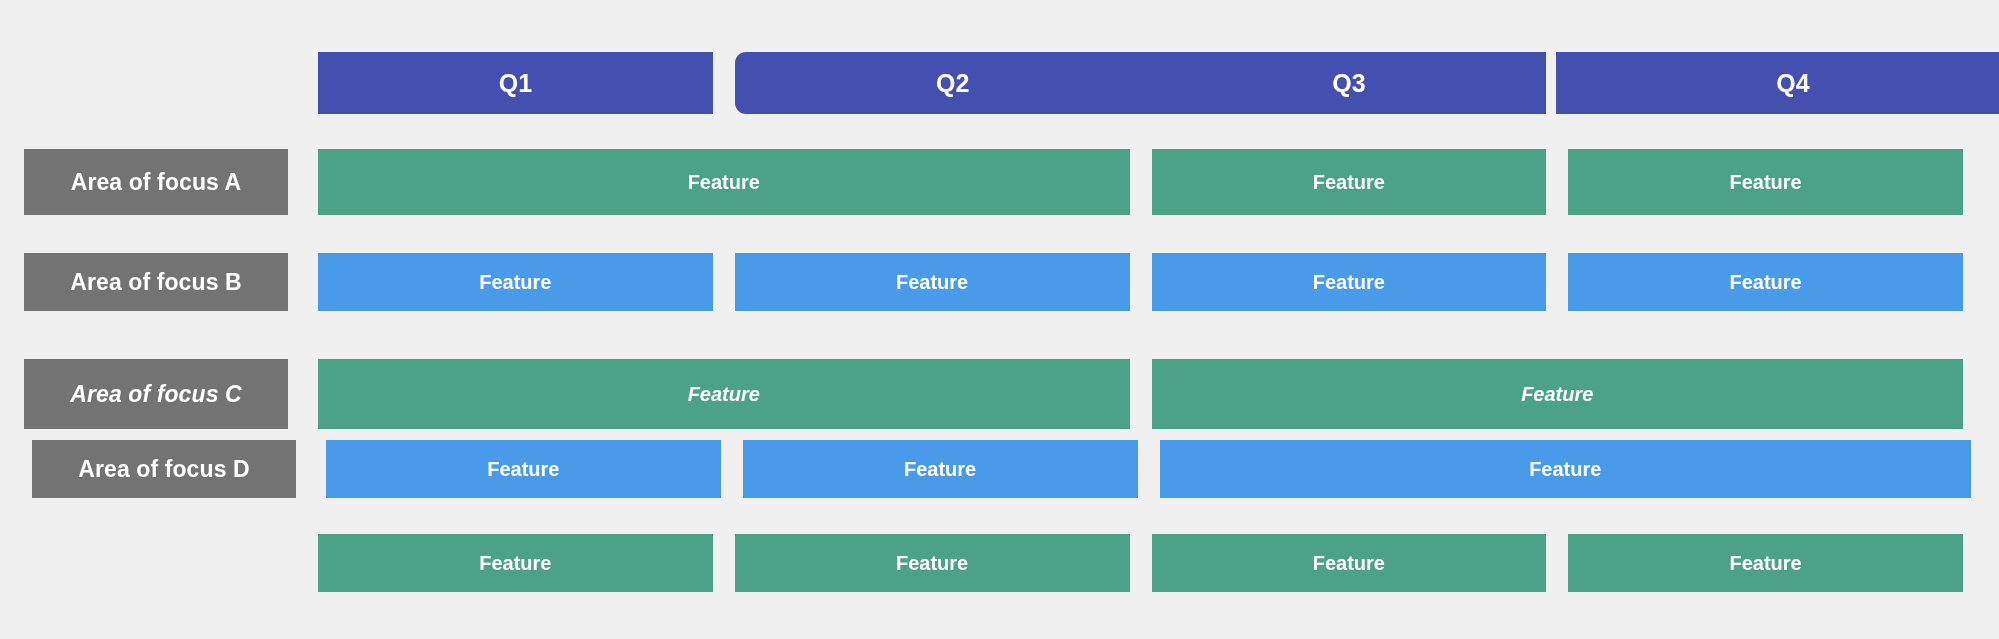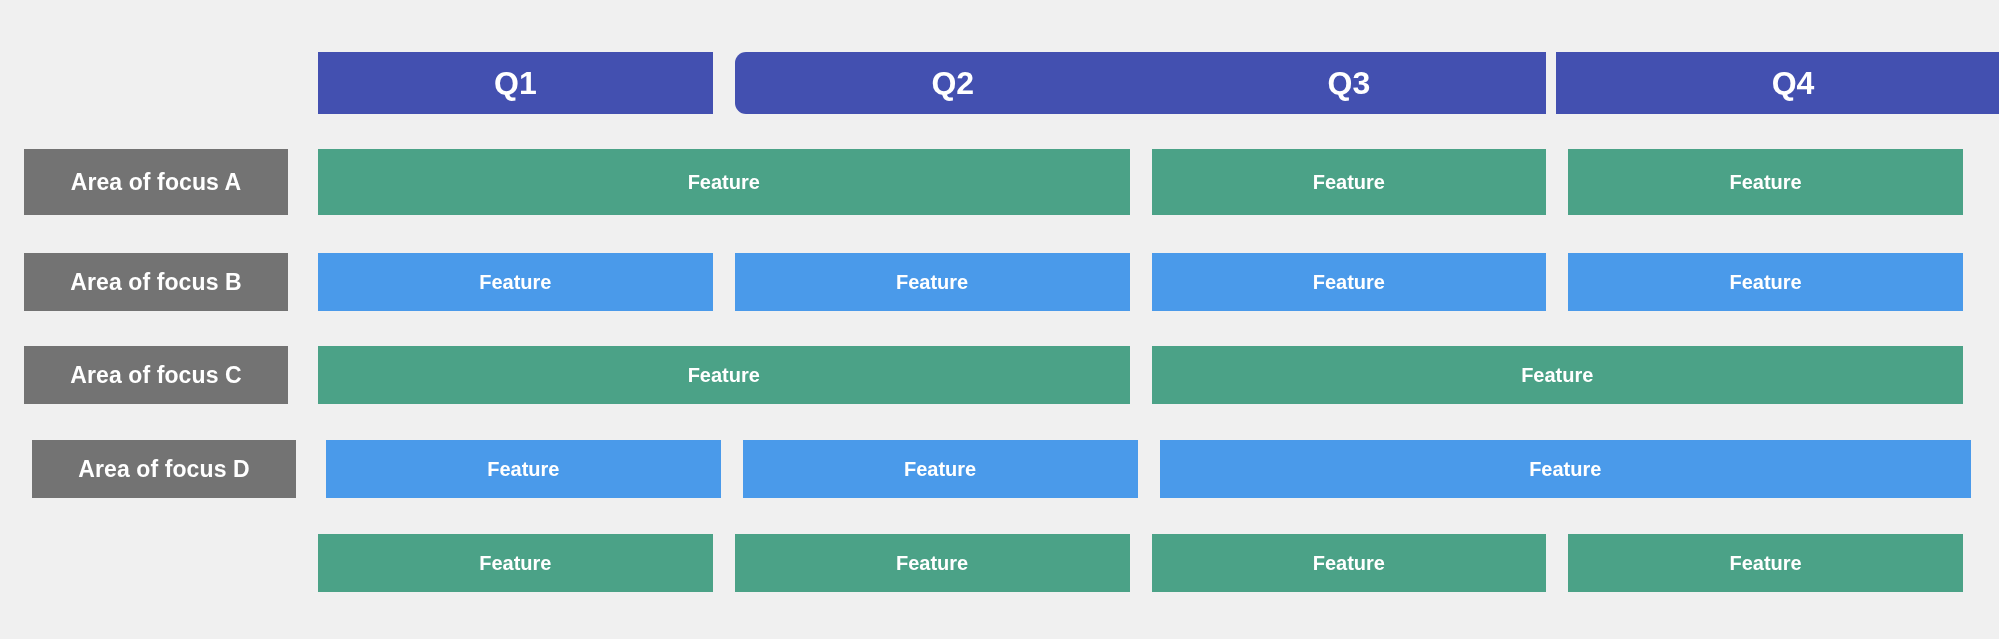--- a/index.html
+++ b/index.html
@@ -57,21 +57,21 @@
 
   .head-cell {
     position: absolute;
     height: 100%;
     top: 0;
     background: #4350b0;
     color: #ffffff;
     display: flex;
     align-items: center;
     justify-content: center;
-    font-size: 32px;
+    font-size: 25px;
     font-weight: bold;
     box-sizing: border-box;
   }
 
   .bar {
     position: absolute;
     height: 100%;
     top: 0;
     color: #ffffff;
     display: flex;
@@ -109,21 +109,21 @@
       </div>
       <div class="row" style="top: 253px; height: 58px; border-radius: 6px;">
         <div class="label-cell">Area of focus B</div>
         <div class="track">
           <div class="bar blue" style="left: 0px; width: 394.75px;">Feature</div>
           <div class="bar blue" style="left: 416.75px; width: 394.75px;">Feature</div>
           <div class="bar blue" style="left: 833.5px; width: 394.75px;">Feature</div>
           <div class="bar blue" style="left: 1250.25px; width: 394.75px;">Feature</div>
         </div>
       </div>
-      <div class="row" style="top: 346px; height: 58px;">
+      <div class="row" style="top: 359px; height: 70px; font-style: italic;">
         <div class="label-cell">Area of focus C</div>
         <div class="track">
           <div class="bar green" style="left: 0px; width: 811.5px;">Feature</div>
           <div class="bar green" style="left: 833.5px; width: 811.5px;">Feature</div>
         </div>
       </div>
       <div class="row" style="top: 440px; height: 58px; margin-left: 8px;">
         <div class="label-cell">Area of focus D</div>
         <div class="track">
           <div class="bar blue" style="left: 0px; width: 394.75px;">Feature</div>

